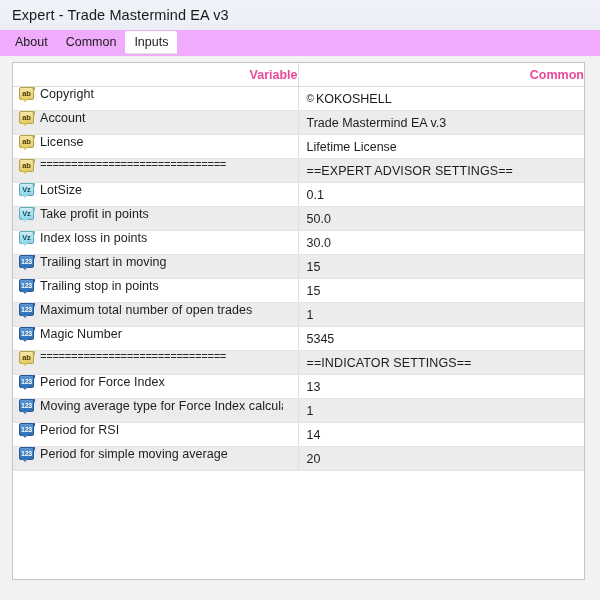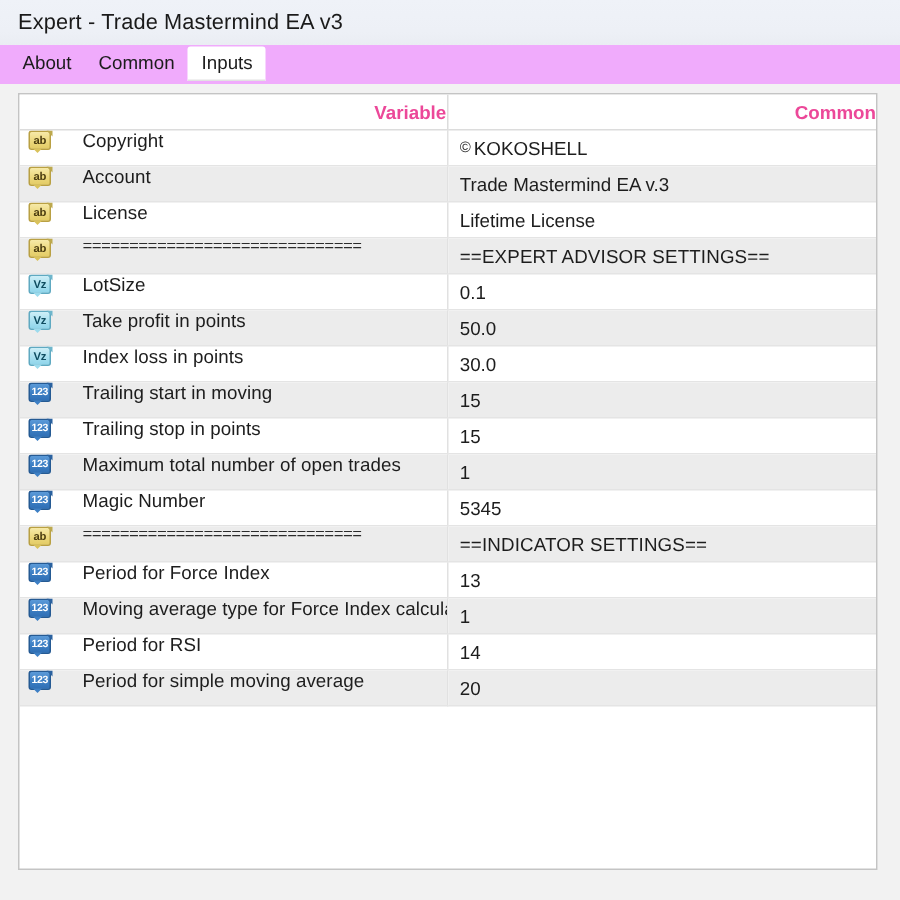--- a/index.html
+++ b/index.html
@@ -129,21 +129,21 @@
   tr.odd  td { background: #ececec; }
 
   .var-cell {
     display: flex;
     align-items: flex-start;
     padding-left: 6px;
     height: 23px;
     box-sizing: border-box;
   }
   .var-label {
-    margin-left: 20px;
+    margin-left: 5px;
     white-space: nowrap;
     overflow: hidden;
     text-overflow: clip;
     font-size: 12.5px;
     color: #1d1d1d;
     letter-spacing: 0.05px;
   }
   .var-label.sep {
     font-family: "Liberation Mono", monospace;
     font-size: 11px;

